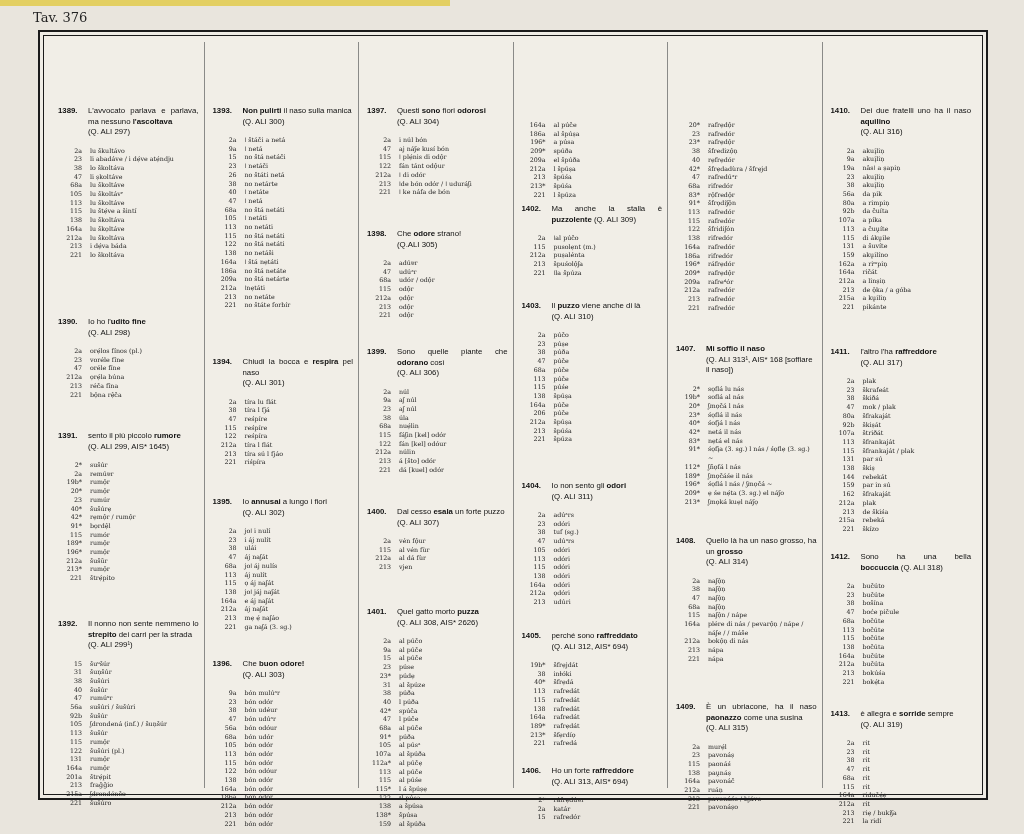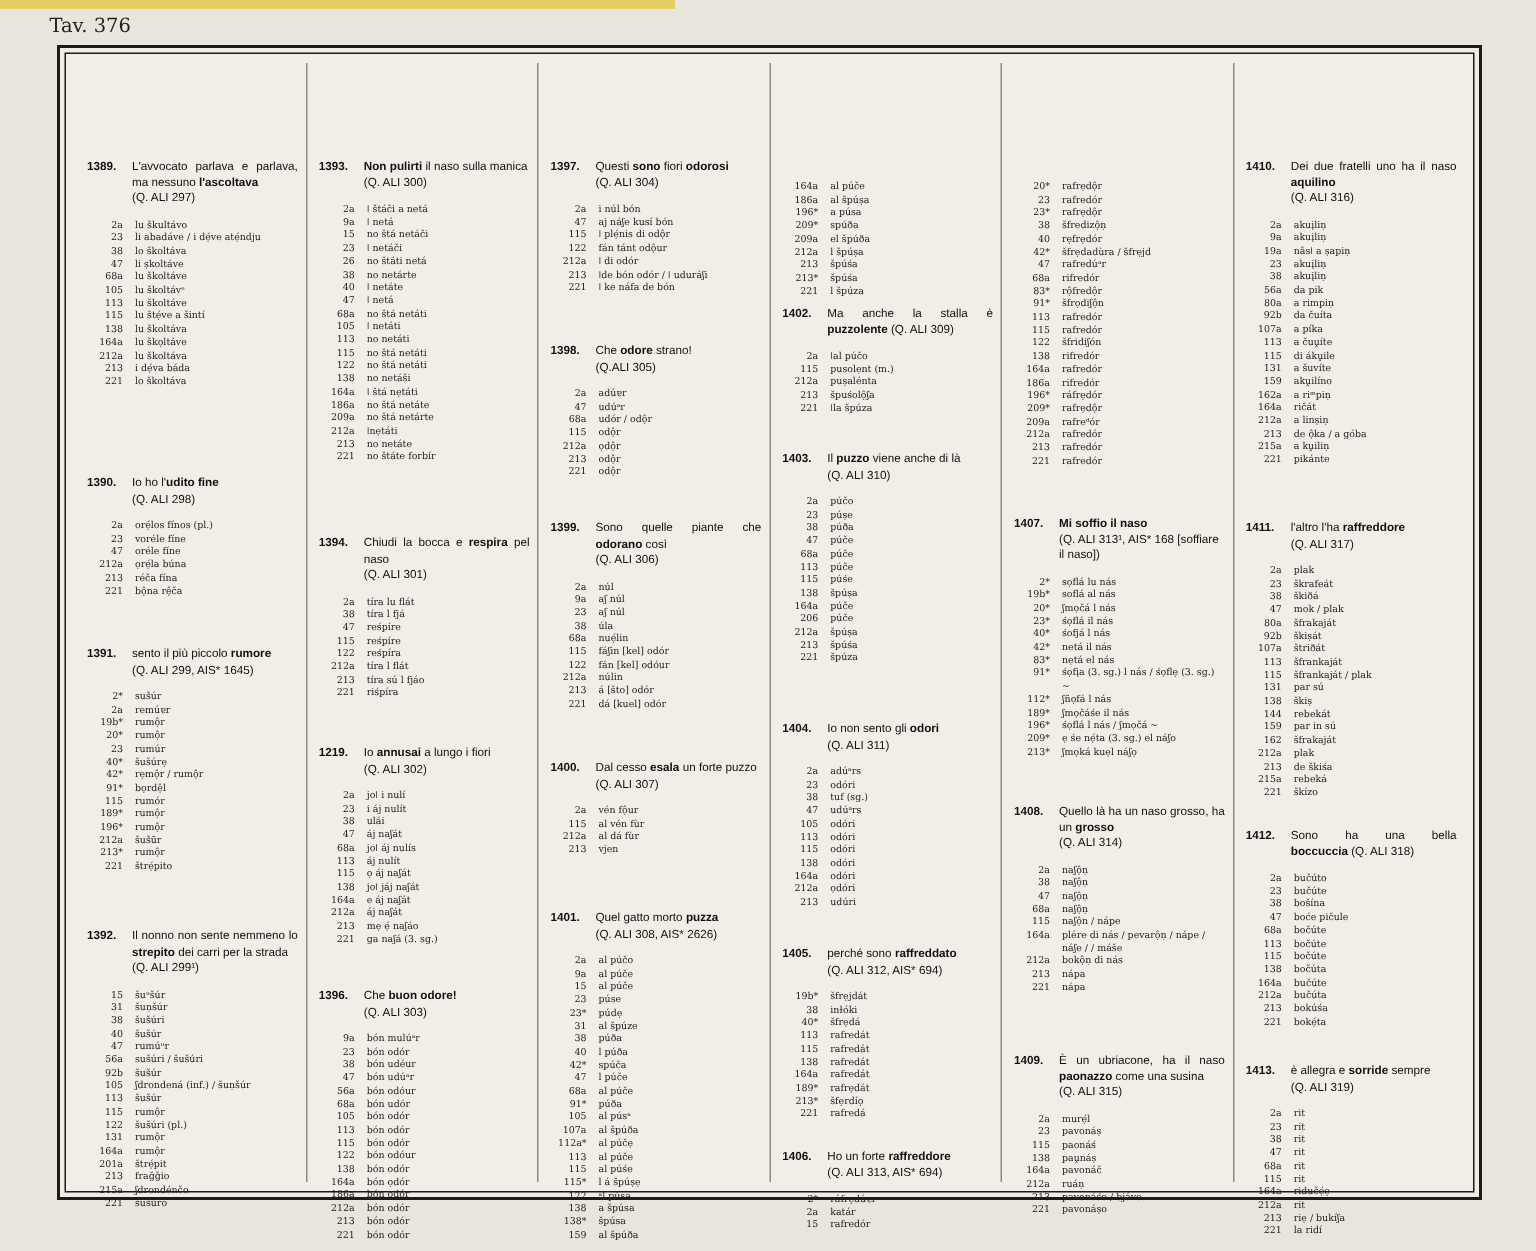--- a/index.html
+++ b/index.html
@@ -425,21 +425,21 @@
                 <div class="item-val">tíra sú l fjáo</div>
               </div>
               <div class="item-row">
                 <div class="item-loc">221</div>
                 <div class="item-val">riśpíra</div>
               </div>
             </div>
           </div>
           <div class="block" style="top: 411px;">
             <div class="entry-head">
-              <div class="entry-num">1219.</div>
+              <div class="entry-num">1395.</div>
               <div class="entry-title"><span>Io </span><span class="b">annusai</span><span> a lungo i fiori</span></div>
             </div>
             <div class="entry-ref">(Q. ALI 302)</div>
             <div class="items">
               <div class="item-row">
                 <div class="item-loc">2a</div>
                 <div class="item-val">joǀ i nulí</div>
               </div>
               <div class="item-row">
                 <div class="item-loc">23</div>

